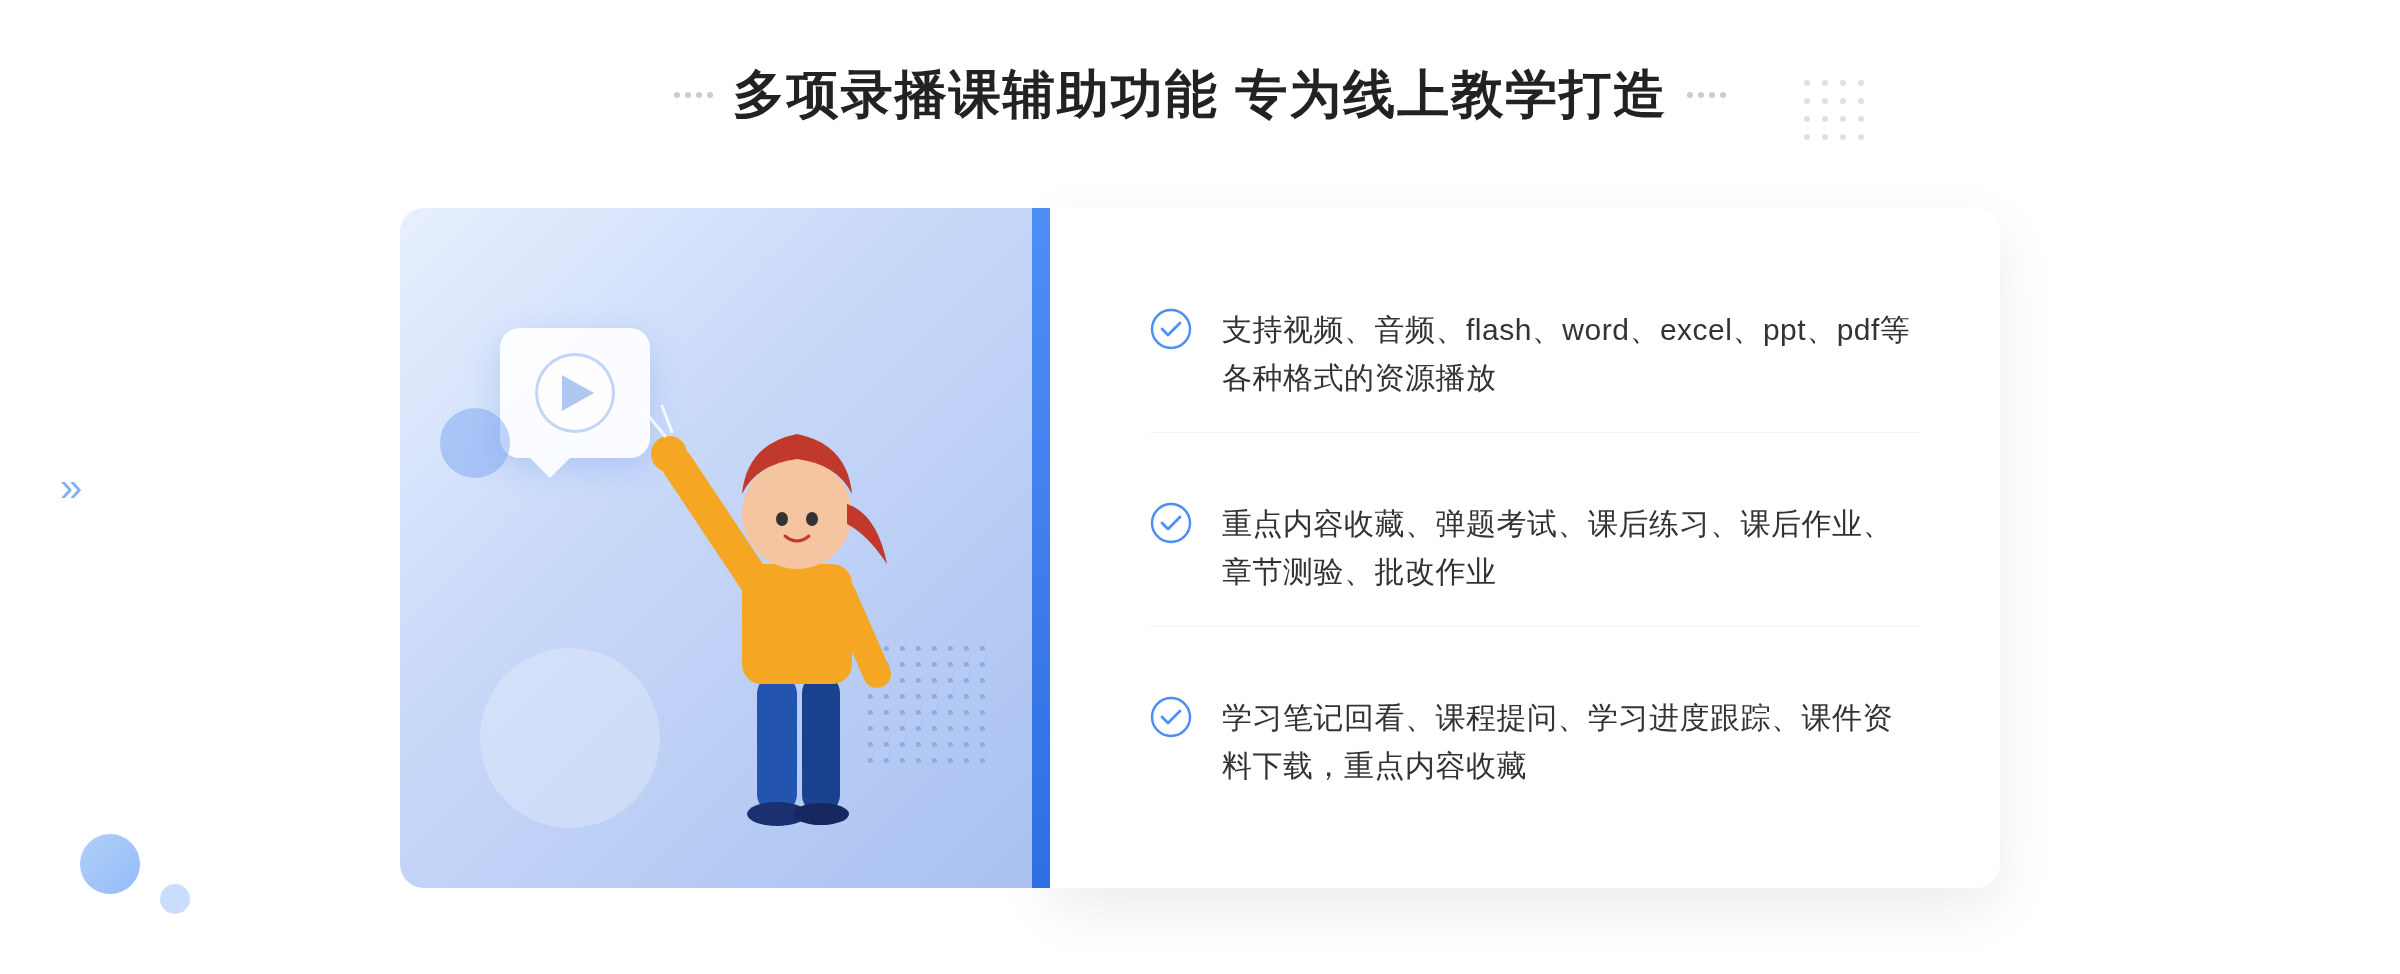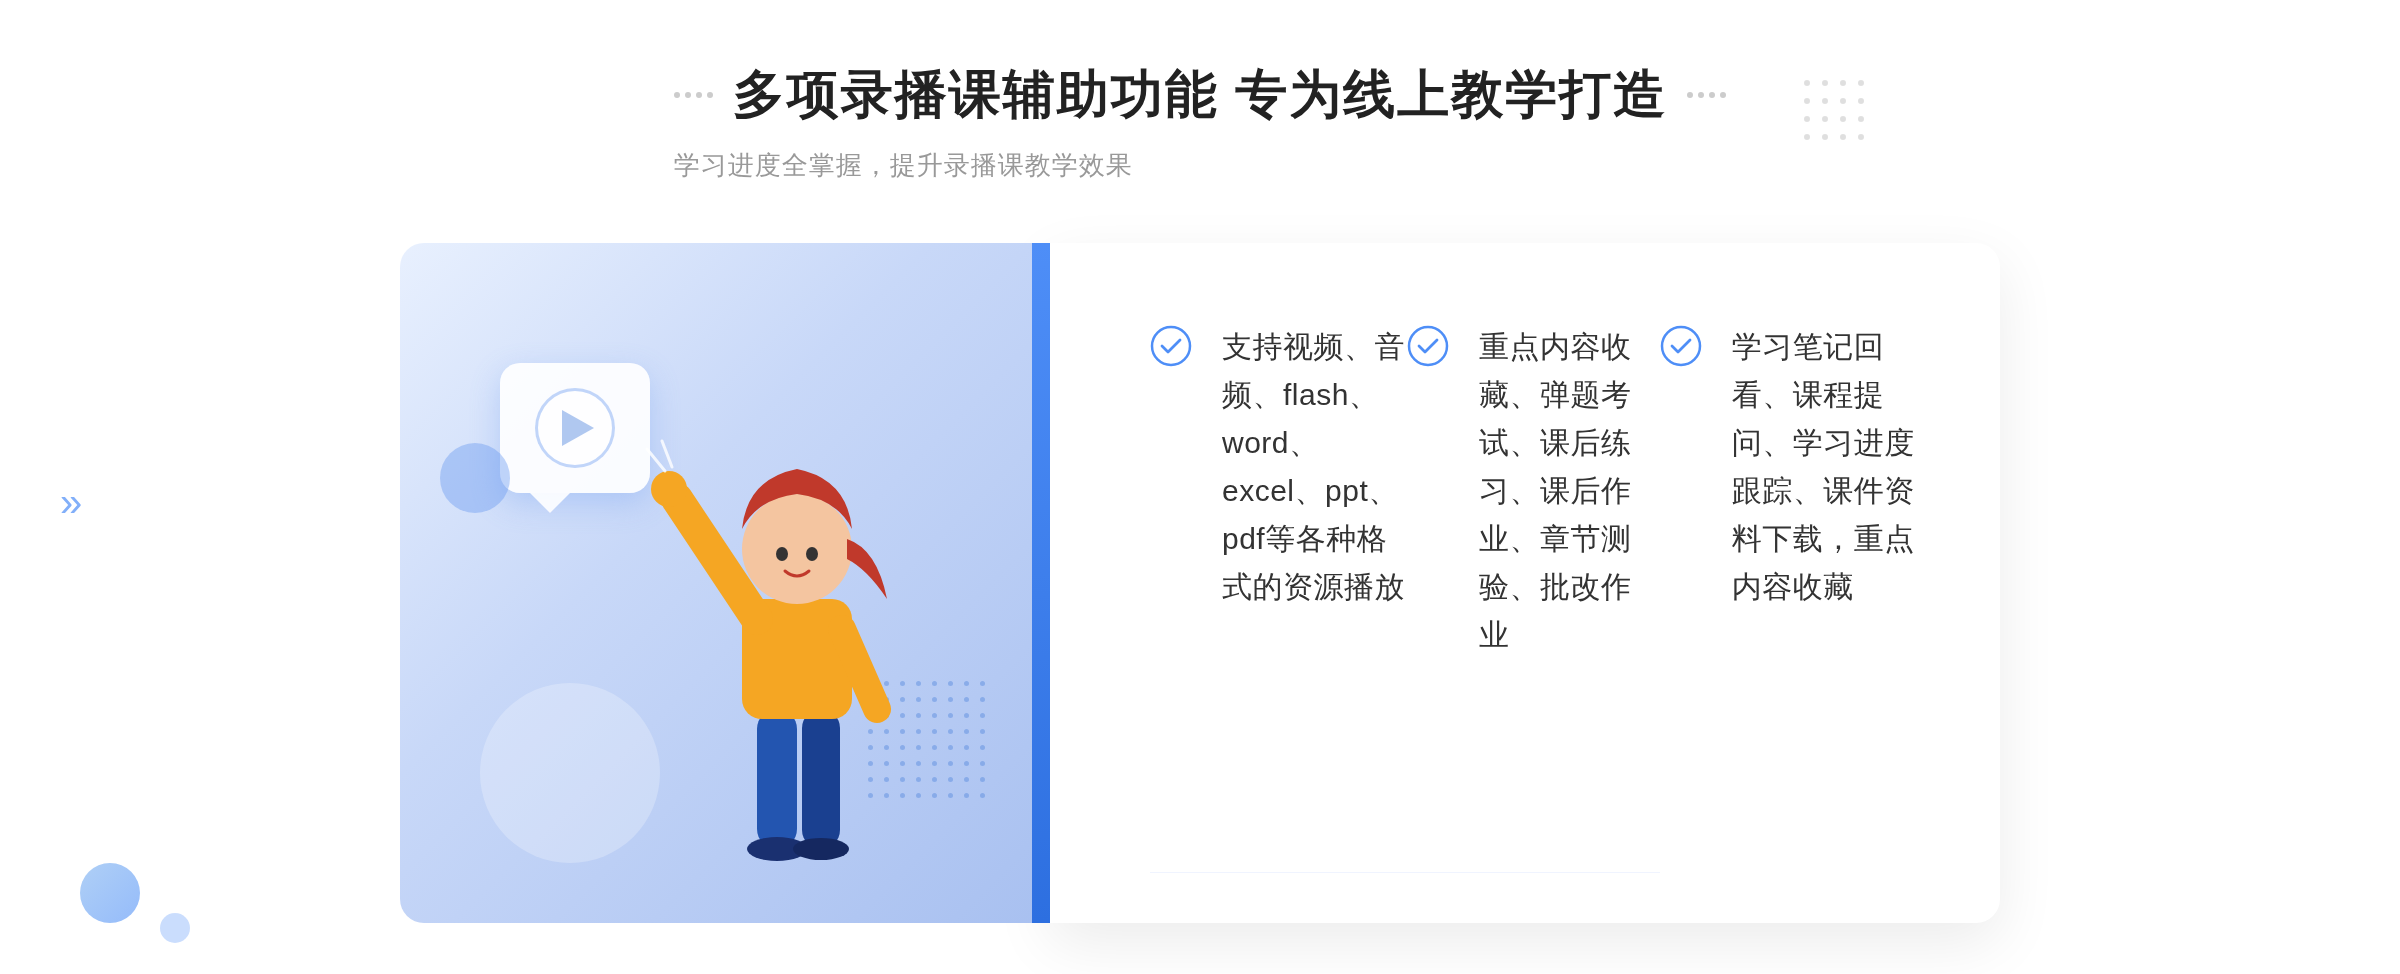--- a/index.html
+++ b/index.html
@@ -21,20 +21,21 @@
       min-height: 974px;
       background: #fff;
       display: flex;
       flex-direction: column;
       align-items: center;
       padding: 60px 0 80px;
       position: relative;
     }
 
     .header-section {
+      text-align: center;
       margin-bottom: 60px;
       position: relative;
     }
 
     .header-title-row {
       display: flex;
       align-items: center;
       justify-content: center;
       gap: 20px;
       margin-bottom: 18px;
@@ -192,23 +193,24 @@
     }
 
     
     .features-area {
       flex: 1;
       background: #fff;
       border-radius: 0 24px 24px 0;
       padding: 50px 80px 50px 100px;
       box-shadow: 0 20px 60px rgba(0,0,0,0.08);
       display: flex;
-      flex-direction: row;
+      flex-direction: column;
       justify-content: space-around;
       gap: 0;
+      align-items: center;
     }
 
     .feature-item {
       display: flex;
       align-items: flex-start;
       gap: 30px;
       padding: 30px 0;
       border-bottom: 1px solid #f0f4ff;
     }
 
@@ -325,21 +327,20 @@
           <span></span>
       </div>
       <h1 class="main-title">多项录播课辅助功能 专为线上教学打造</h1>
       <div class="title-decoration">
         <span></span>
           <span></span>
           <span></span>
           <span></span>
       </div>
     </div>
-    <p class="sub-title">学习进度全掌握，提升录播课教学效果</p>
   </div>
 
   <div class="content-section">
 
     <div class="illustration-area">
 
       <div class="play-bubble">
         <div class="play-icon-circle">
           <div class="play-triangle"></div>
         </div>

